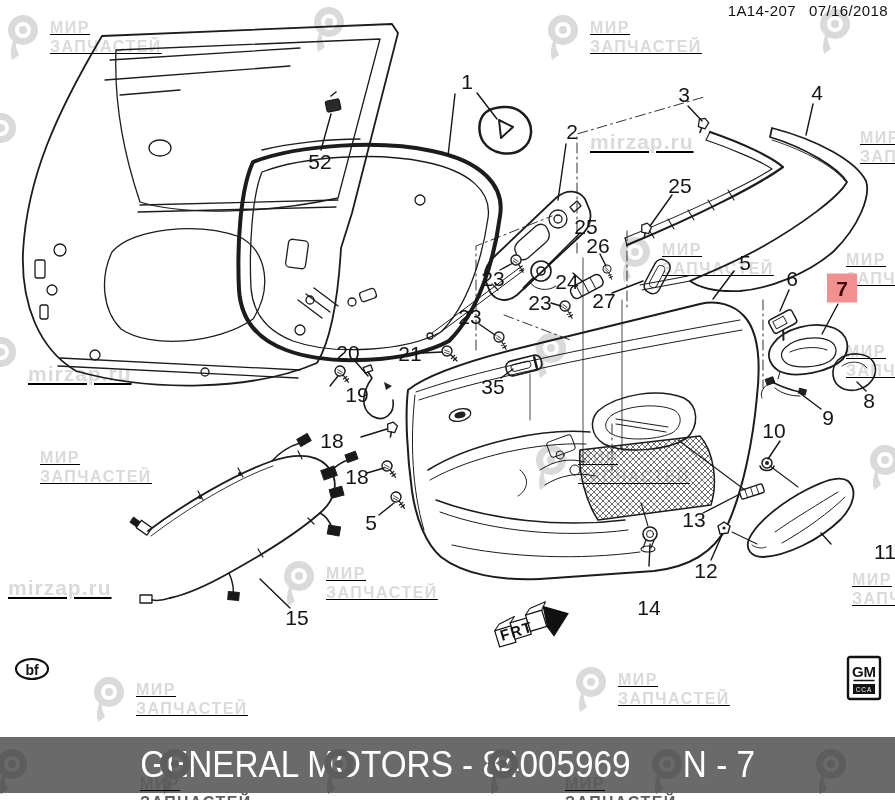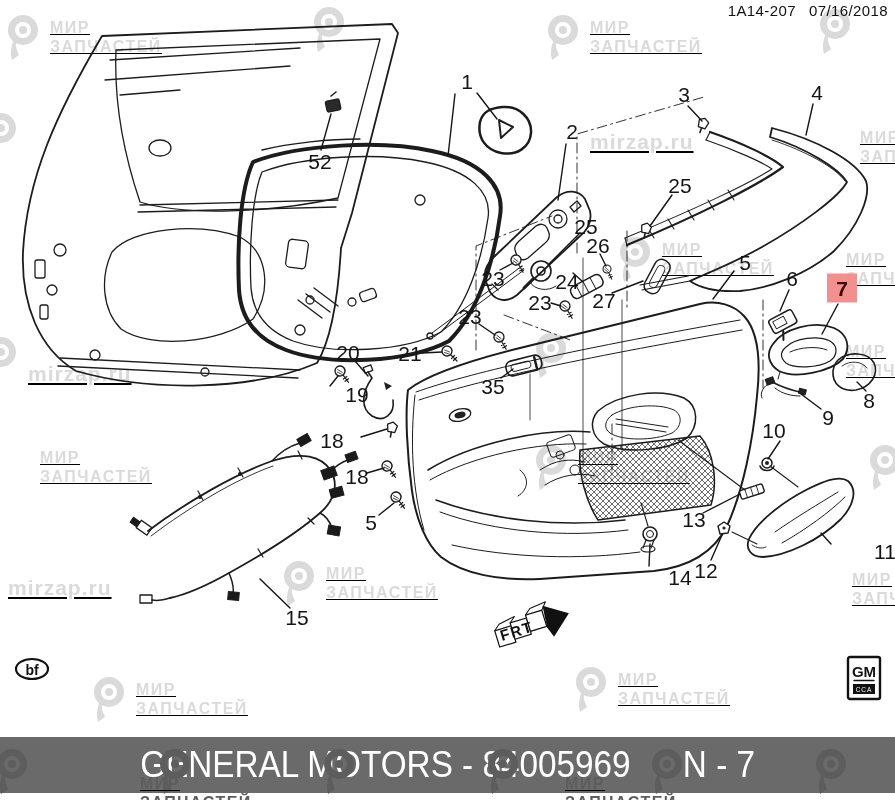--- a/index.html
+++ b/index.html
@@ -433,21 +433,21 @@
       <div class="callout" style="left: 817px; top: 92px;">4</div>
       <div class="callout" style="left: 745px; top: 262px;">5</div>
       <div class="callout" style="left: 792px; top: 278px;">6</div>
       <div class="callout hl" style="left: 842px; top: 288px; background: rgb(242, 144, 144); color: rgb(61, 10, 10);">7</div>
       <div class="callout" style="left: 869px; top: 400px;">8</div>
       <div class="callout" style="left: 828px; top: 417px;">9</div>
       <div class="callout" style="left: 774px; top: 430px;">10</div>
       <div class="callout" style="left: 840px; top: 551px; margin-left: 45px;">11</div>
       <div class="callout" style="left: 706px; top: 570px;">12</div>
       <div class="callout" style="left: 694px; top: 519px;">13</div>
-      <div class="callout" style="left: 649px; top: 577px; margin-left: 31px;">14</div>
+      <div class="callout" style="left: 649px; top: 607px;">14</div>
       <div class="callout" style="left: 297px; top: 617px; text-align: right;">15</div>
       <div class="callout" style="left: 371px; top: 522px;">5</div>
       <div class="callout" style="left: 357px; top: 476px;">18</div>
       <div class="callout" style="left: 332px; top: 440px;">18</div>
       <div class="callout" style="left: 321px; top: 394px; margin-left: 36px;">19</div>
       <div class="callout" style="left: 348px; top: 352px;">20</div>
       <div class="callout" style="left: 410px; top: 353px;">21</div>
       <div class="callout" style="left: 493px; top: 386px;">35</div>
       <div class="callout" style="left: 493px; top: 278px;">23</div>
       <div class="callout" style="left: 540px; top: 302px;">23</div>

